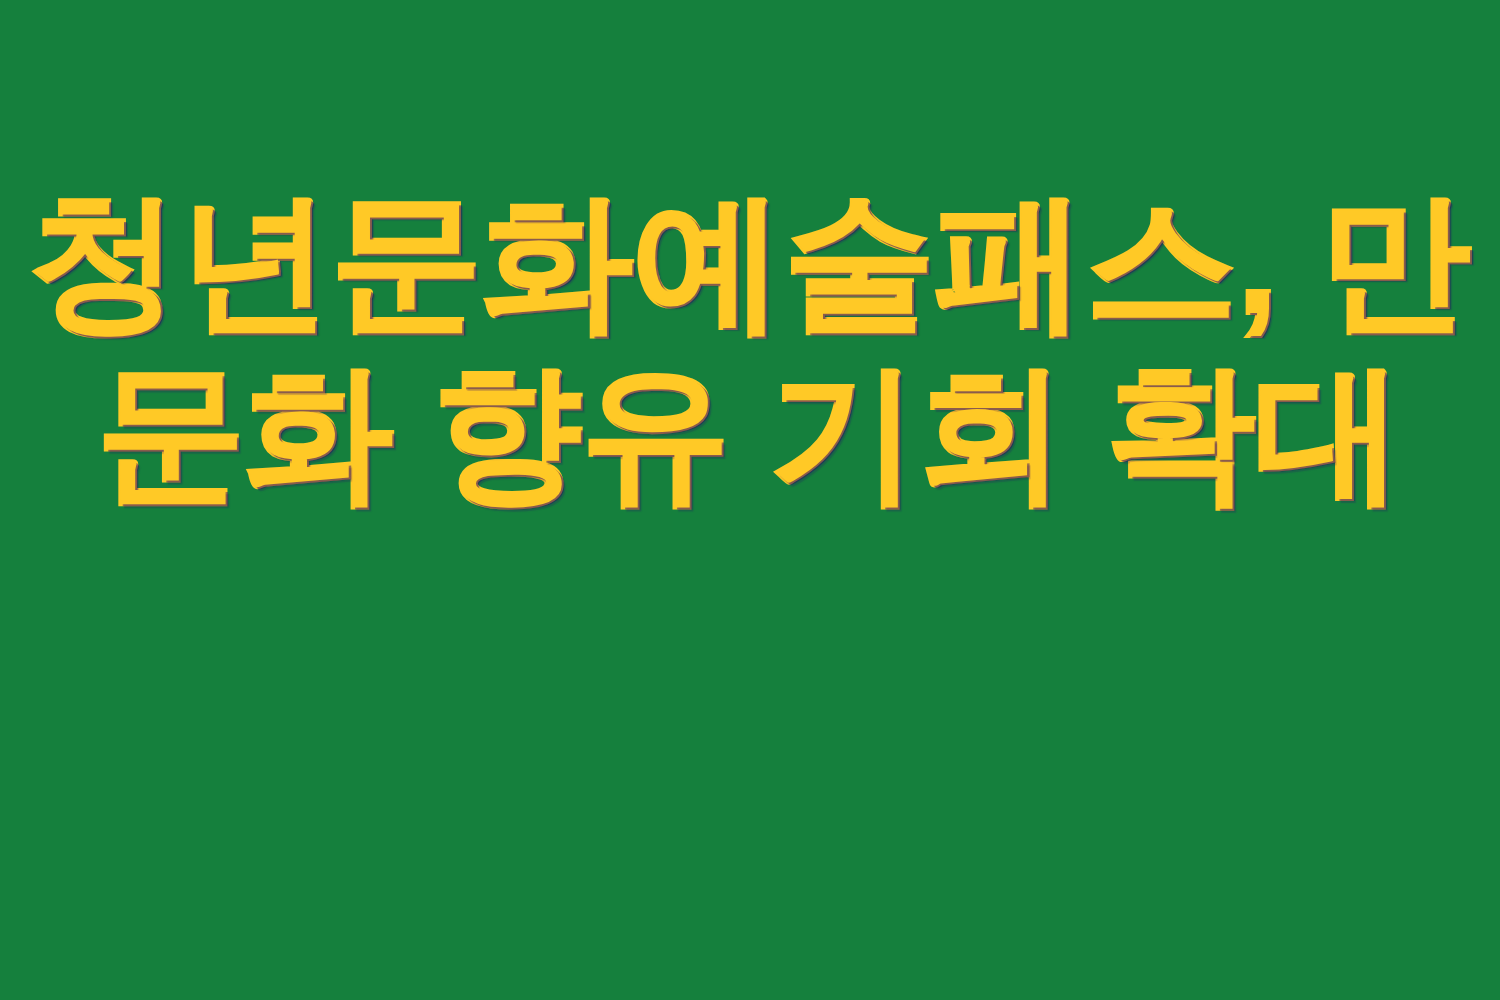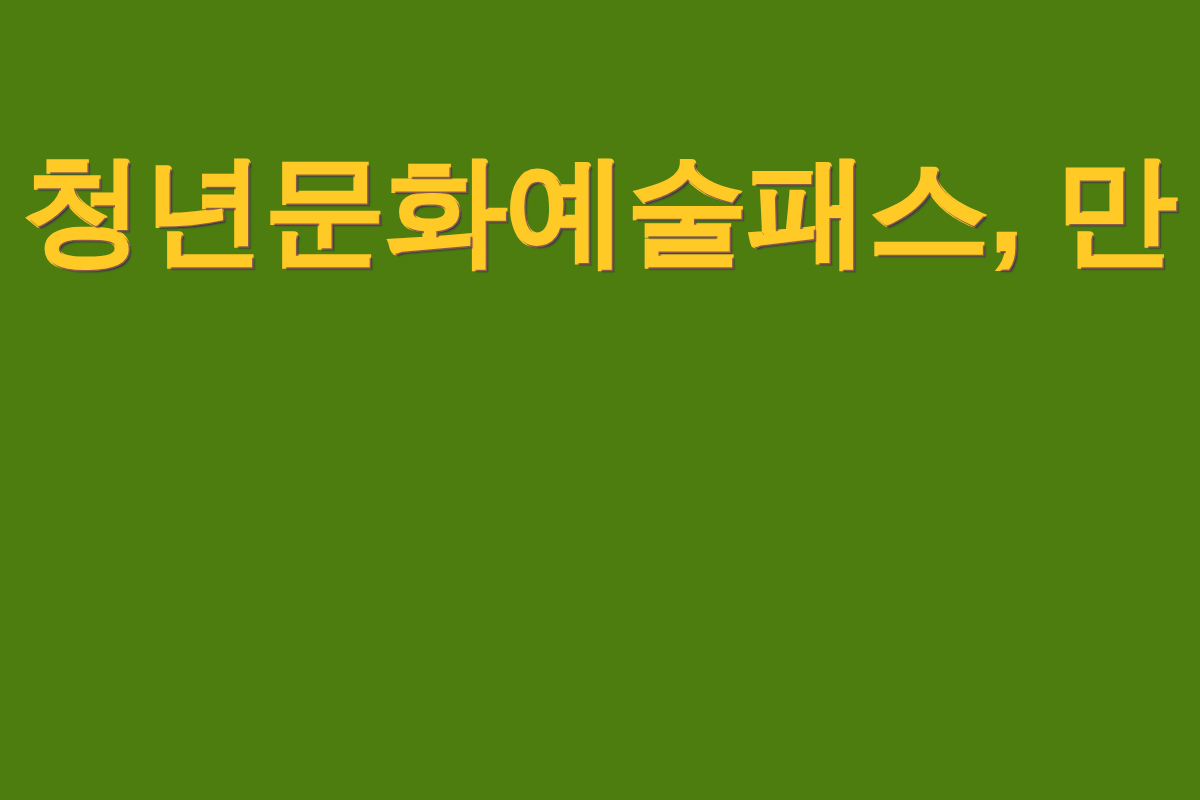--- a/index.html
+++ b/index.html
@@ -70,23 +70,24 @@
   }
 
   .line-3 {
     font-size: 119px;
     margin-top: 18px;
   }
 </style>
 </head>
 <body>
 
-<div id="banner" style="background-color: #4d7c0f; color: rgb(255, 201, 38);">
+<div id="banner" style="background-color: #15803d; color: rgb(255, 201, 38);">
 
   <h1 id="headline" style="padding-top: 150px;">
 
     <span class="headline-line line-1">청년문화예술패스, 만</span>
 
 
+    <span class="headline-line line-3">문화 향유 기회 확대</span>
 
   </h1>
 
 </div>
 
 </body></html>

